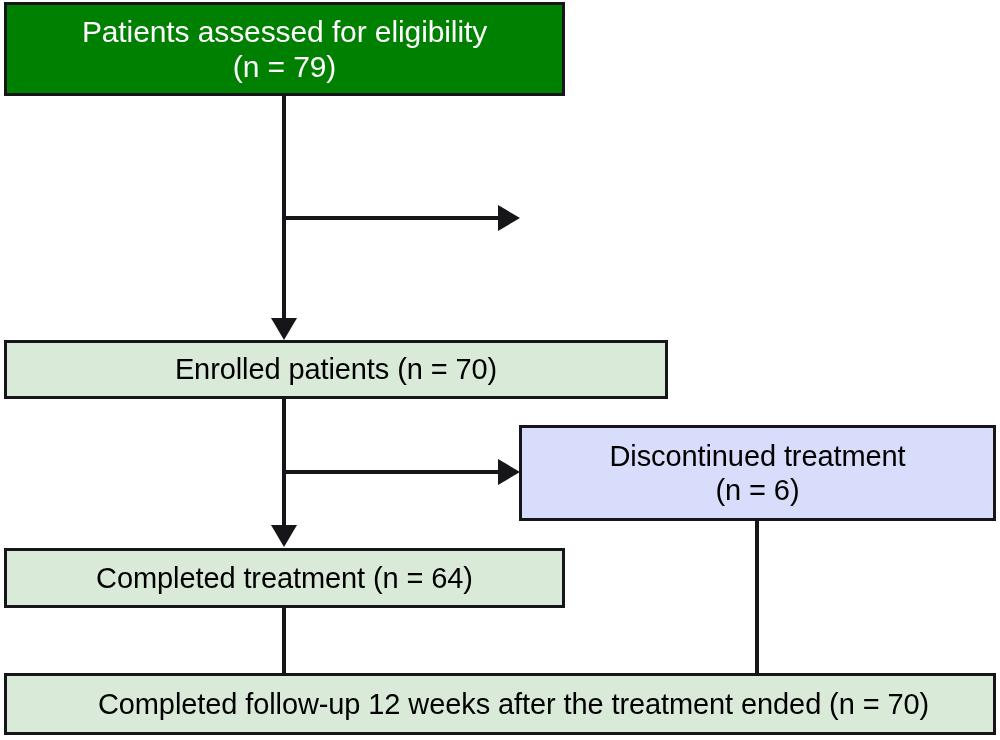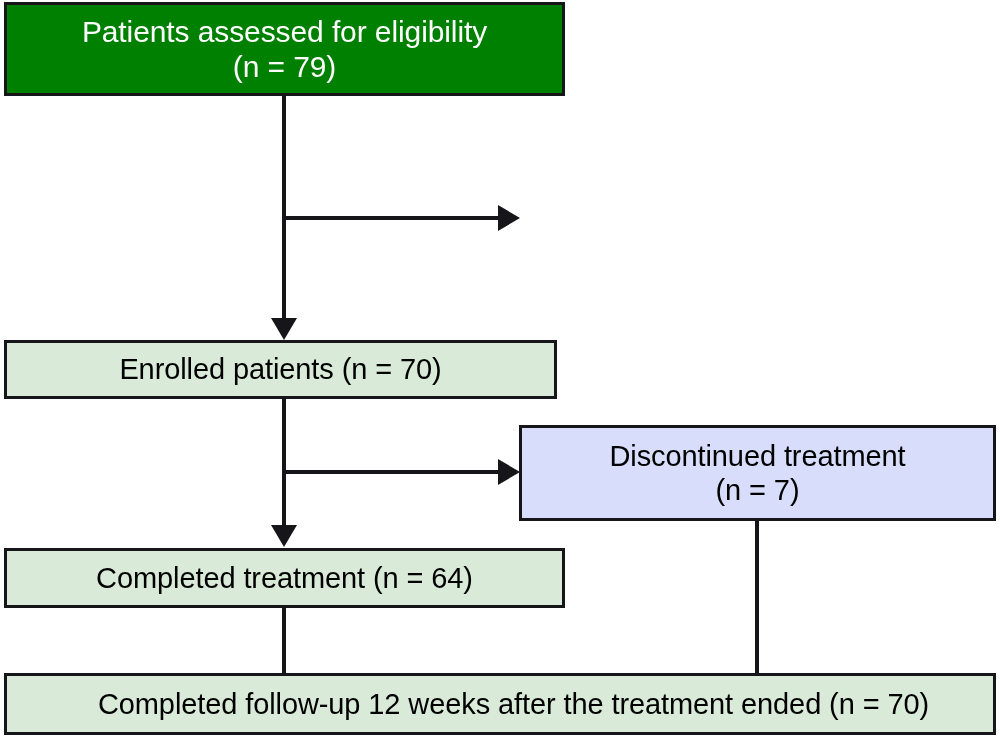--- a/index.html
+++ b/index.html
@@ -79,33 +79,33 @@
 (n = 79)</span>
   </div>
 
   <div class="conn conn-v" style="left:282px; top:95px; height:226px;"></div>
   <div class="arrow-down" style="left:271px; top:318px;"></div>
 
   <div class="conn conn-h" style="left:282px; top:216px; width:218px;"></div>
   <div class="arrow-right" style="left:498px; top:205px;"></div>
 
 
-  <div class="node node-green-light" style="left:4px; top:340px; width:553px; height:59px; font-size:29px;">
+  <div class="node node-green-light" style="left:4px; top:340px; width:664px; height:59px; font-size:29px;">
     <span class="label">Enrolled patients (n = 70)</span>
   </div>
 
   <div class="conn conn-v" style="left:282px; top:398px; height:129px;"></div>
   <div class="arrow-down" style="left:271px; top:525px;"></div>
 
   <div class="conn conn-h" style="left:282px; top:470px; width:218px;"></div>
   <div class="arrow-right" style="left:498px; top:459px;"></div>
 
   <div class="node node-blue-light" style="left:519px; top:425px; width:477px; height:96px; font-size:29px;">
     <span class="label">Discontinued treatment
-(n = 7)</span>
+(n = 6)</span>
   </div>
 
   <div class="node node-green-light" style="left:4px; top:548px; width:561px; height:60px; font-size:29px;justify-content:center;">
     <span class="label">Completed treatment (n = 64)</span>
   </div>
 
   <div class="conn conn-v" style="left:282px; top:607px; height:68px;"></div>
 
   <div class="conn conn-v" style="left:755px; top:519px; height:156px;"></div>
 

